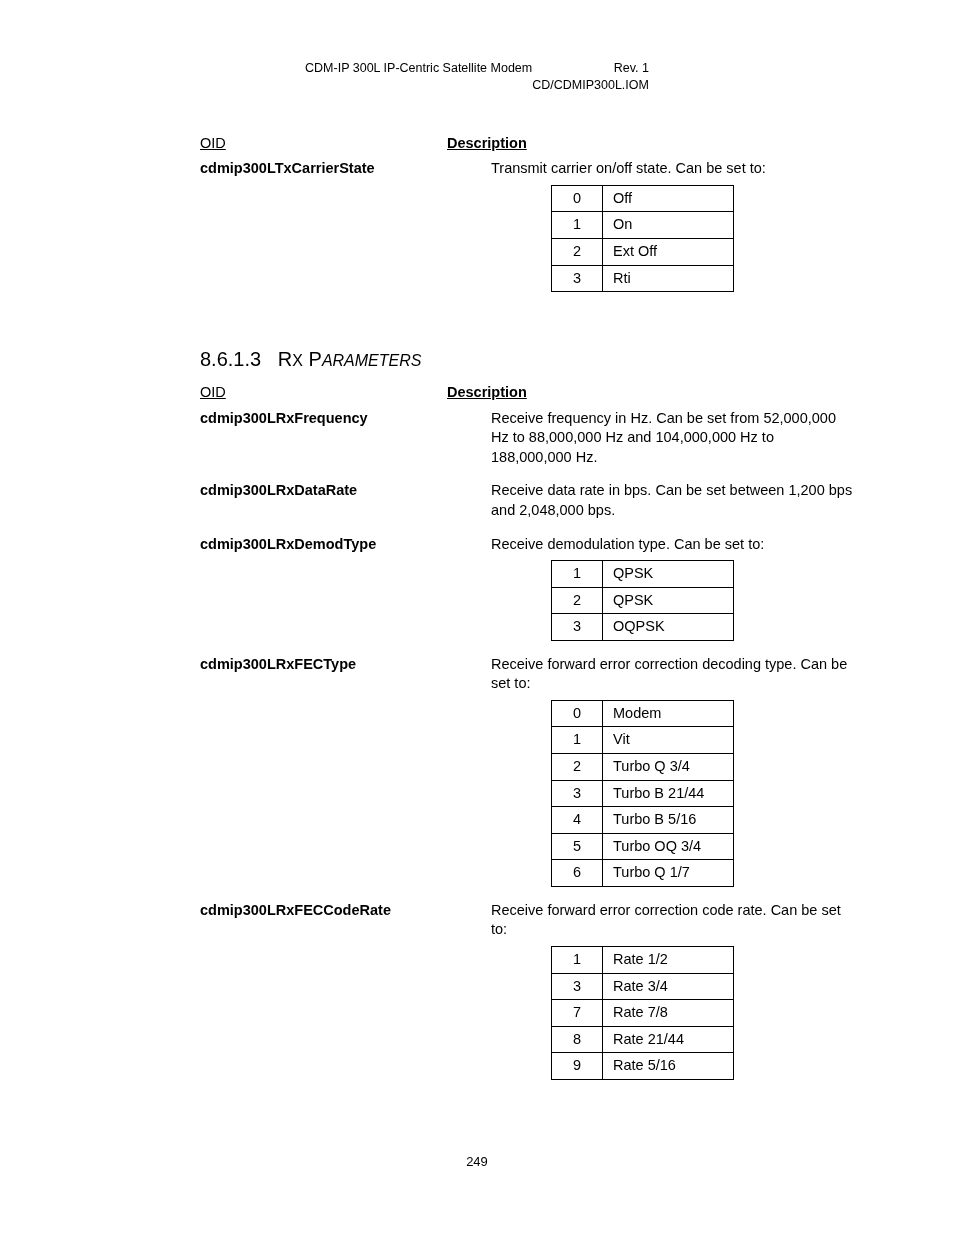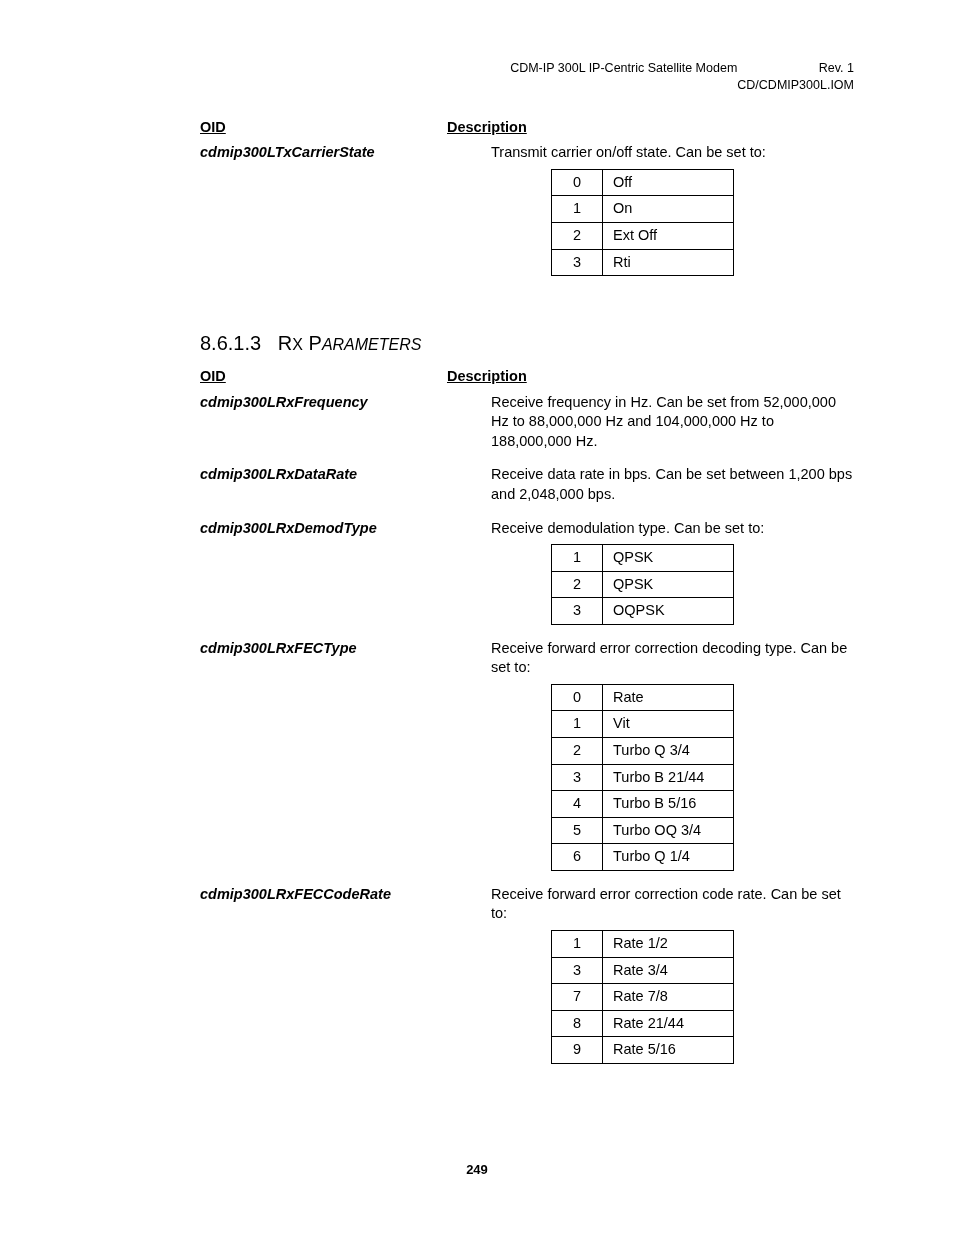--- a/index.html
+++ b/index.html
@@ -13,51 +13,50 @@
   }
   .page {
     width: 954px;
     height: 1235px;
     box-sizing: border-box;
     padding: 60px 100px 40px 100px;
     position: relative;
   }
   .hdr {
     display: flex;
-    justify-content: flex-end;
+    justify-content: center;
     font-size: 12.5px;
-    margin-bottom: 24px;
+    margin-bottom: 40px;
   }
   .hdr-right { text-align: right; }
 
   .indent-block { margin-left: 100px; }
 
   .col-labels {
     display: flex;
     margin-bottom: 6px;
   }
   .col-oid-hdr {
     width: 247px;
-    font-weight: bold;
+    font-weight: normal;
     text-decoration: underline;
   }
   .col-desc-hdr {
     font-weight: bold;
     text-decoration: underline;
   }
 
   .oid-row {
     display: flex;
     margin-bottom: 4px;
   }
   .oid-name {
     width: 247px;
     font-weight: bold;
     flex: 0 0 247px;
-    font-style: italic;
   }
   .oid-desc { flex: 1; margin-left: 44px; }
 
   table.vals {
     border-collapse: collapse;
     margin: 6px 0 10px 60px;
   }
   table.vals td {
     border: 1px solid #000;
     padding: 3px 10px;
@@ -79,26 +78,25 @@
   .section-num { font-variant: normal; margin-top: 32px; }
 
   .table-caption {
     text-align: center;
     margin: 6px 0 22px 0;
     font-size: 14.5px;
   }
 
   .page-num {
     position: absolute;
-    bottom: 56px;
+    bottom: 64px;
     left: 0;
     width: 100%;
     text-align: center;
     font-size: 13px;
-    font-weight: bold;
   }
 </style>
 </head>
 <body>
 
 <div class="page">
 
   <div class="hdr">
     <div>CDM-IP 300L IP-Centric Satellite Modem</div>
     <div class="hdr-right">
@@ -188,21 +186,21 @@
     </div>
 
     <div class="oid-row">
       <div class="oid-name">cdmip300LRxFECType</div>
       <div class="oid-desc">
         <span>Receive forward error correction decoding type. Can be set to:</span>
         <table class="vals">
           <tbody>
               <tr>
                 <td>0</td>
-                <td>Rate</td>
+                <td>Modem</td>
               </tr>
           <tr>
                 <td>1</td>
                 <td>Vit</td>
               </tr>
           <tr>
                 <td>2</td>
                 <td>Turbo Q 3/4</td>
               </tr>
           <tr>
@@ -212,21 +210,21 @@
           <tr>
                 <td>4</td>
                 <td>Turbo B 5/16</td>
               </tr>
           <tr>
                 <td>5</td>
                 <td>Turbo OQ 3/4</td>
               </tr>
           <tr>
                 <td>6</td>
-                <td>Turbo Q 1/4</td>
+                <td>Turbo Q 1/7</td>
               </tr>
         </tbody>
           </table>
       </div>
     </div>
 
     <div class="oid-row">
       <div class="oid-name">cdmip300LRxFECCodeRate</div>
       <div class="oid-desc">
         <span>Receive forward error correction code rate. Can be set to:</span>

